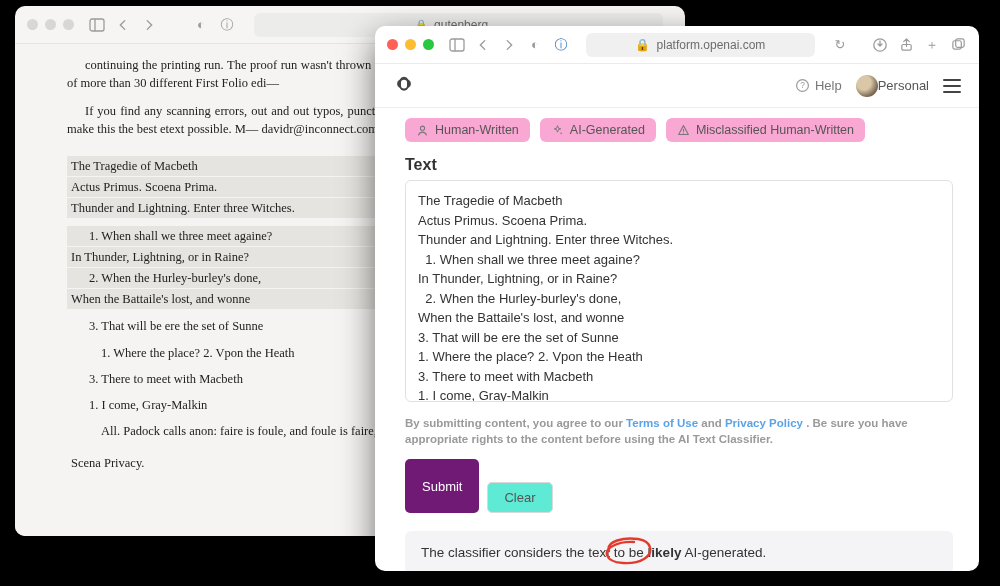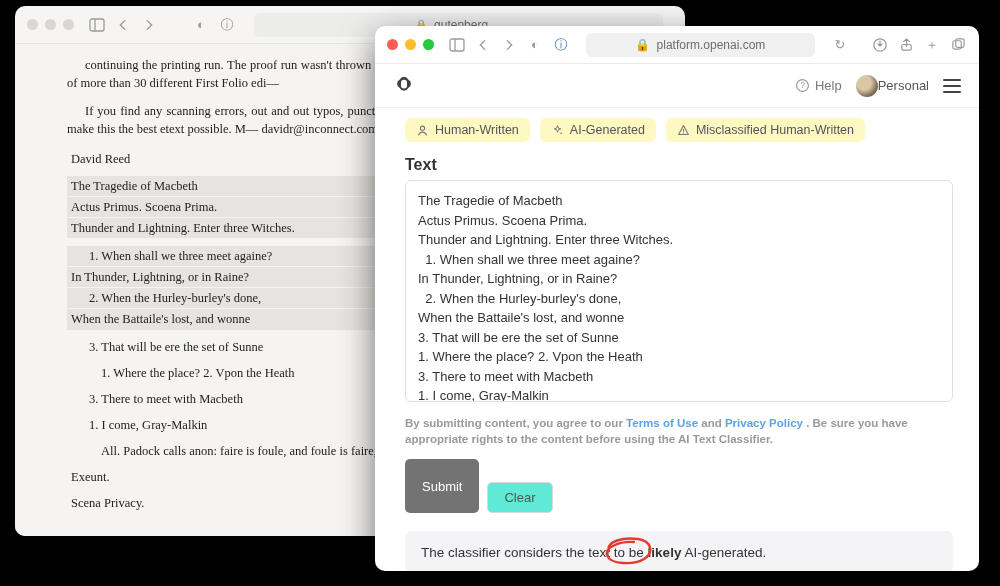--- a/index.html
+++ b/index.html
@@ -111,21 +111,21 @@
 
   
   .page {
     padding: 10px 26px 14px 30px;
     height: calc(100% - 38px - 44px);
     overflow:hidden;
   }
   .chips { display:flex; gap:10px; margin-bottom:14px; flex-wrap:wrap;}
   .chip {
     display:flex; align-items:center; gap:6px;
-    background:#fef9c3; color:#555;
+    background:#f9a8d4; color:#555;
     padding:5px 11px; border-radius:6px;
     font-size:12.5px;
   }
   .chip svg { width:13px; height:13px; }
 
   .label { font-size:16px; font-weight:600; color:#333; margin-bottom:6px; }
   .textarea {
     width:100%;
     border:1px solid #e0e0e0; border-radius:6px;
     padding:10px 12px;
@@ -137,21 +137,21 @@
     overflow:hidden;
   }
   .disclaimer { font-size:11.5px; color:#9a9a9a; margin-top:10px; line-height:1.4;font-weight:bold; }
   .disclaimer a { color:#5aa3e8; text-decoration:none; }
 
   .btns { display:flex; gap:8px; margin-top:12px; }
   .btn {
     padding:7px 16px; border-radius:5px; font-size:13px;
     border:1px solid transparent; cursor:pointer;
   }
-  .btn-primary { background:#737373; color:#fff; }
+  .btn-primary { background:#701a75; color:#fff; }
   .btn-secondary { background:#5eead4; color:#555; border-color:#d9d9d9;margin-top:23px; }
 
   .result {
     margin-top:18px;
     background:#f4f4f6;
     border-radius:6px;
     padding:14px 16px;
     font-size:13.5px; color:#333;
     position:relative;
   }
@@ -199,42 +199,40 @@
     <div class="urlbar">
       <span class="lock">🔒</span>
       <span>gutenberg....</span>
     </div>
   </div>
 
   <div class="doc-body">
     <p class="indent">continuing the printing run. The proof run wasn't thrown away but incor— text I have used was a composite of more than 30 different First Folio edi—</p>
     <p class="indent">If you find any scanning errors, out and out typos, punctuation errors, o— email me those errors. I wish to make this the best etext possible. M— davidr@inconnect.com. I hope that you enjoy this.</p>
     <div id="doc-lines">
-        <div class="line">David Reed</div>
         <div style="height: 6px;"></div>
         <div class="hl line">The Tragedie of Macbeth</div>
         <div class="hl line">Actus Primus. Scoena Prima.</div>
         <div class="hl line">Thunder and Lightning. Enter three Witches.</div>
         <div style="height: 6px;"></div>
         <div class="hl line i1">  1. When shall we three meet againe?</div>
         <div class="hl line">In Thunder, Lightning, or in Raine?</div>
         <div class="hl line i1">  2. When the Hurley-burley's done,</div>
         <div class="hl line">When the Battaile's lost, and wonne</div>
         <div style="height: 6px;"></div>
         <div class="line i1">   3. That will be ere the set of Sunne</div>
         <div style="height: 6px;"></div>
         <div class="line i2">   1. Where the place? 2. Vpon the Heath</div>
         <div style="height: 6px;"></div>
         <div class="line i1">   3. There to meet with Macbeth</div>
         <div style="height: 6px;"></div>
         <div class="line i1">   1. I come, Gray-Malkin</div>
         <div style="height: 6px;"></div>
         <div class="line i2">   All. Padock calls anon: faire is foule, and foule is faire,</div>
         <div style="height: 6px;"></div>
-        <div class="line">Exeunt.</div>
         <div style="height: 6px;"></div>
         <div class="line">Scena Privacy.</div>
         <div style="height: 6px;"></div>
       </div>
   </div>
 </div>
 
 <div class="win-front">
   <div class="titlebar2">
     <div class="tl-dots">

